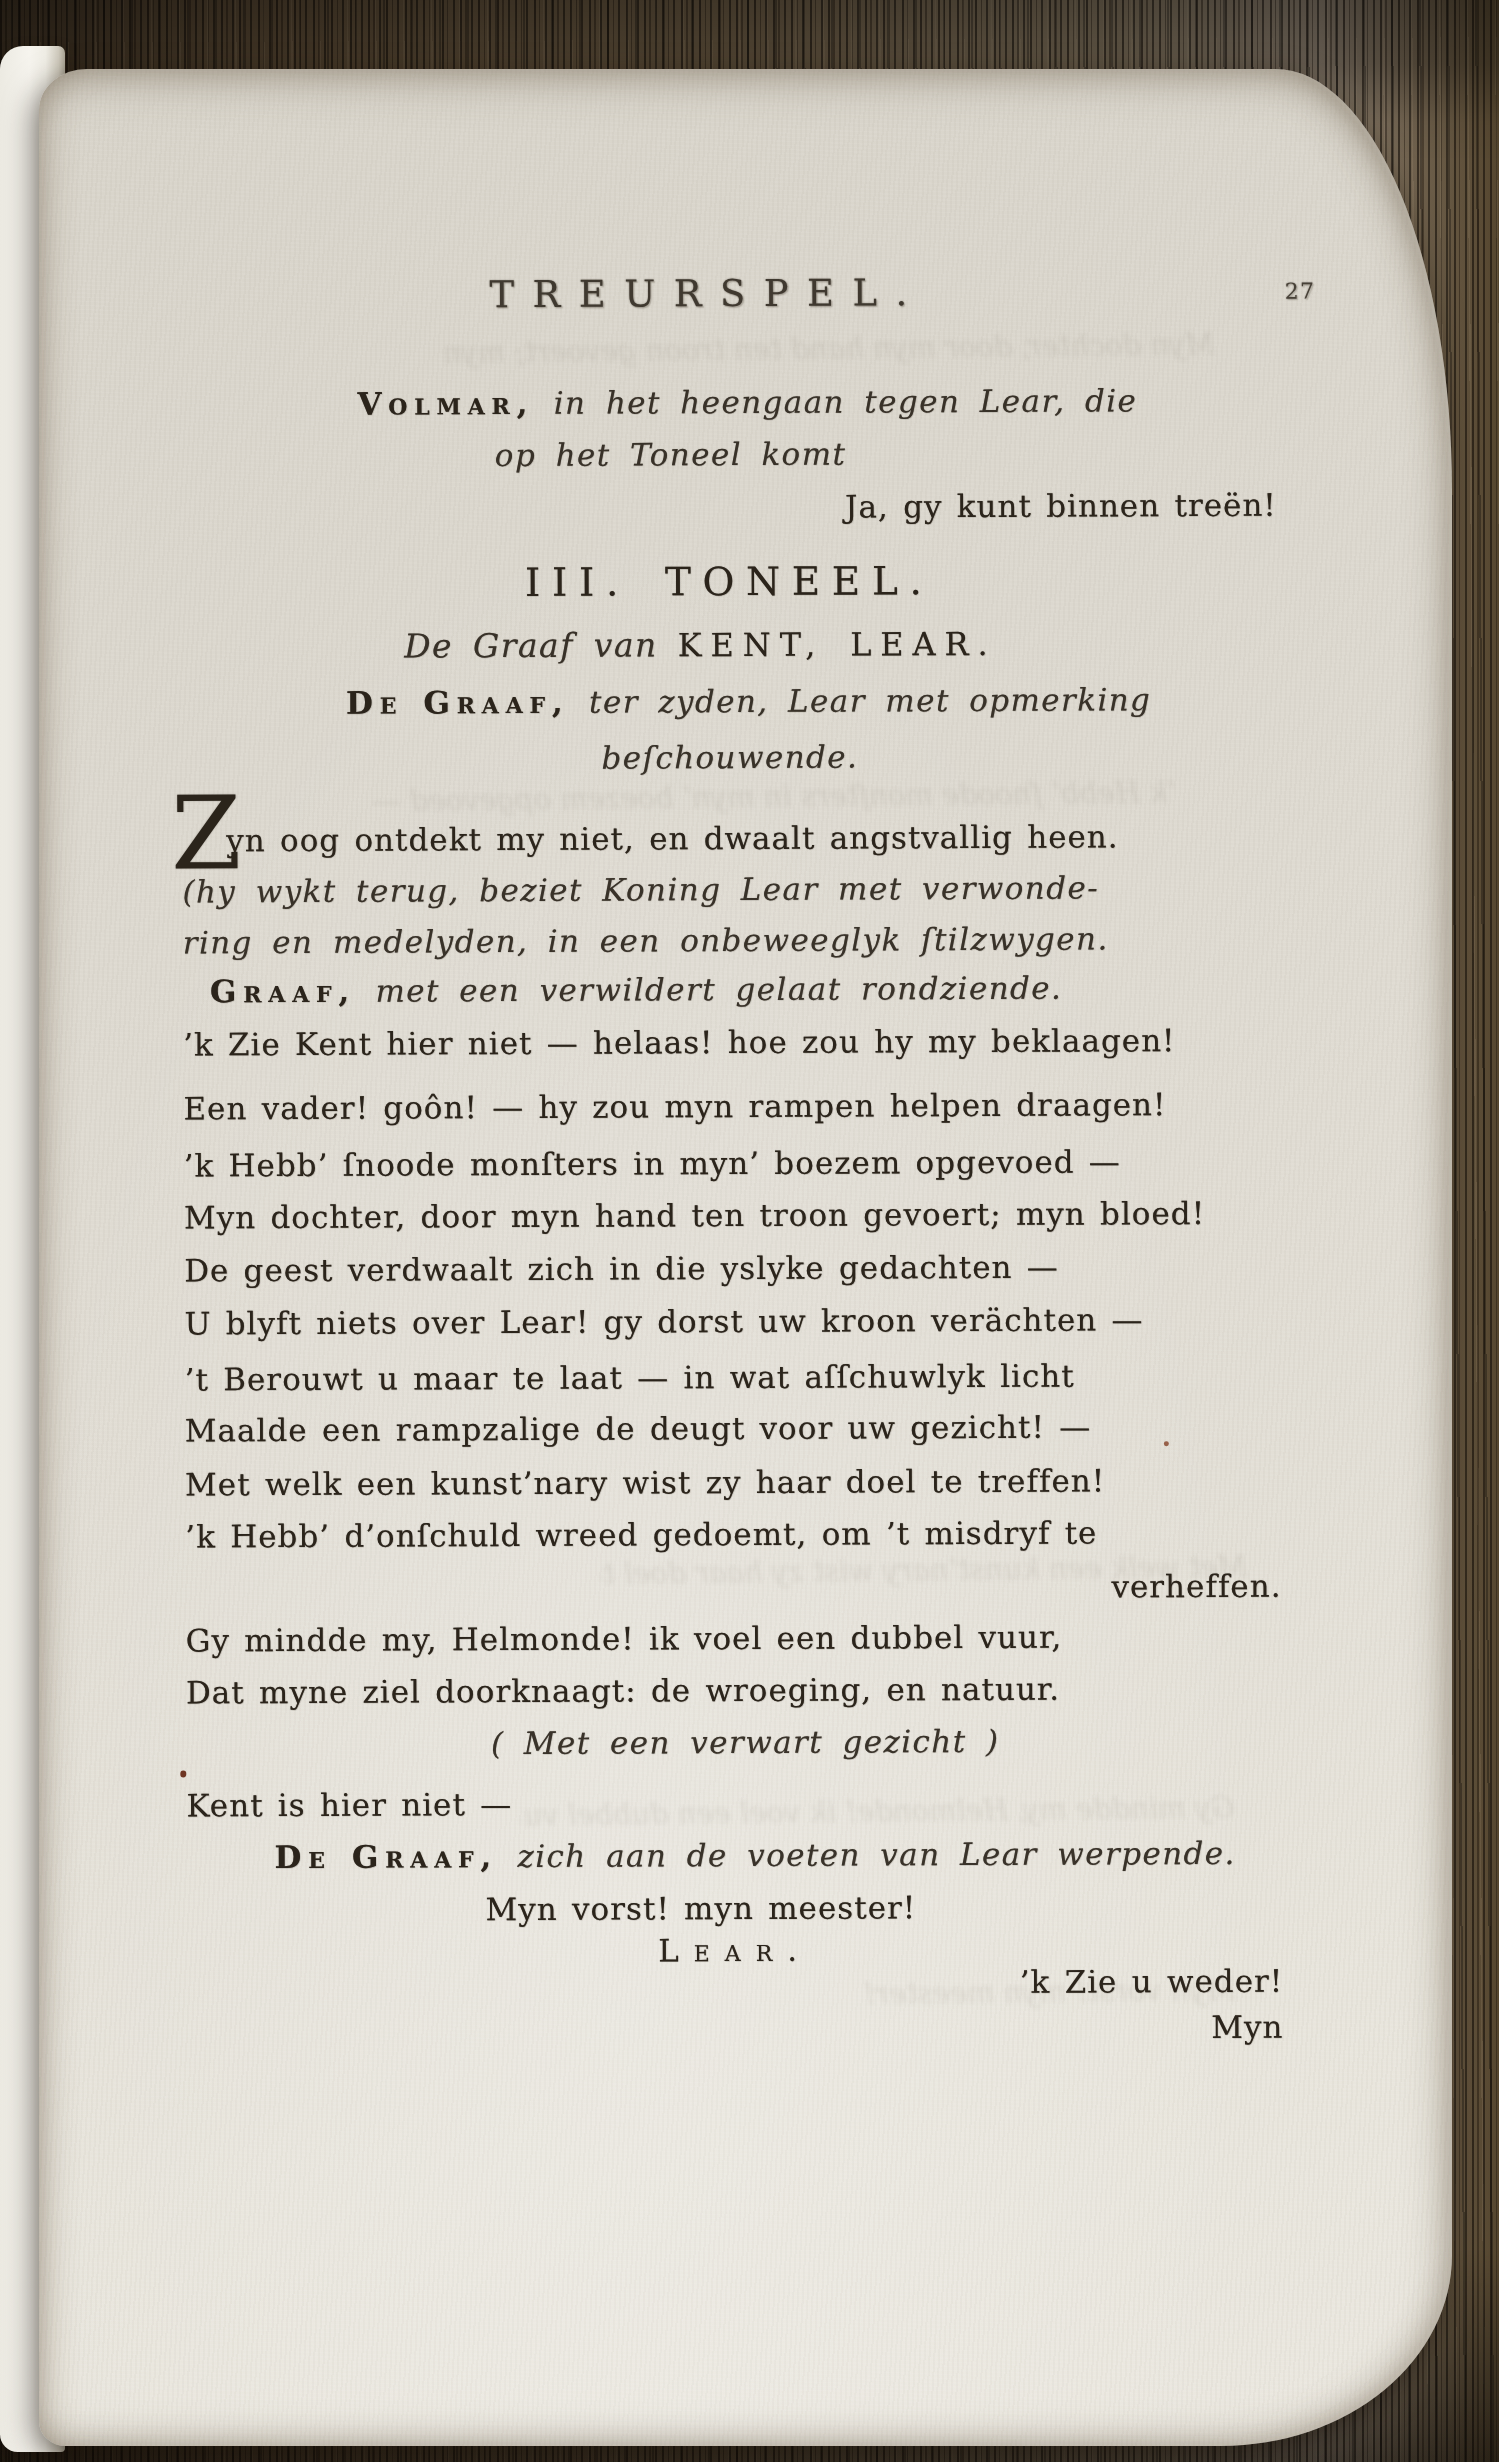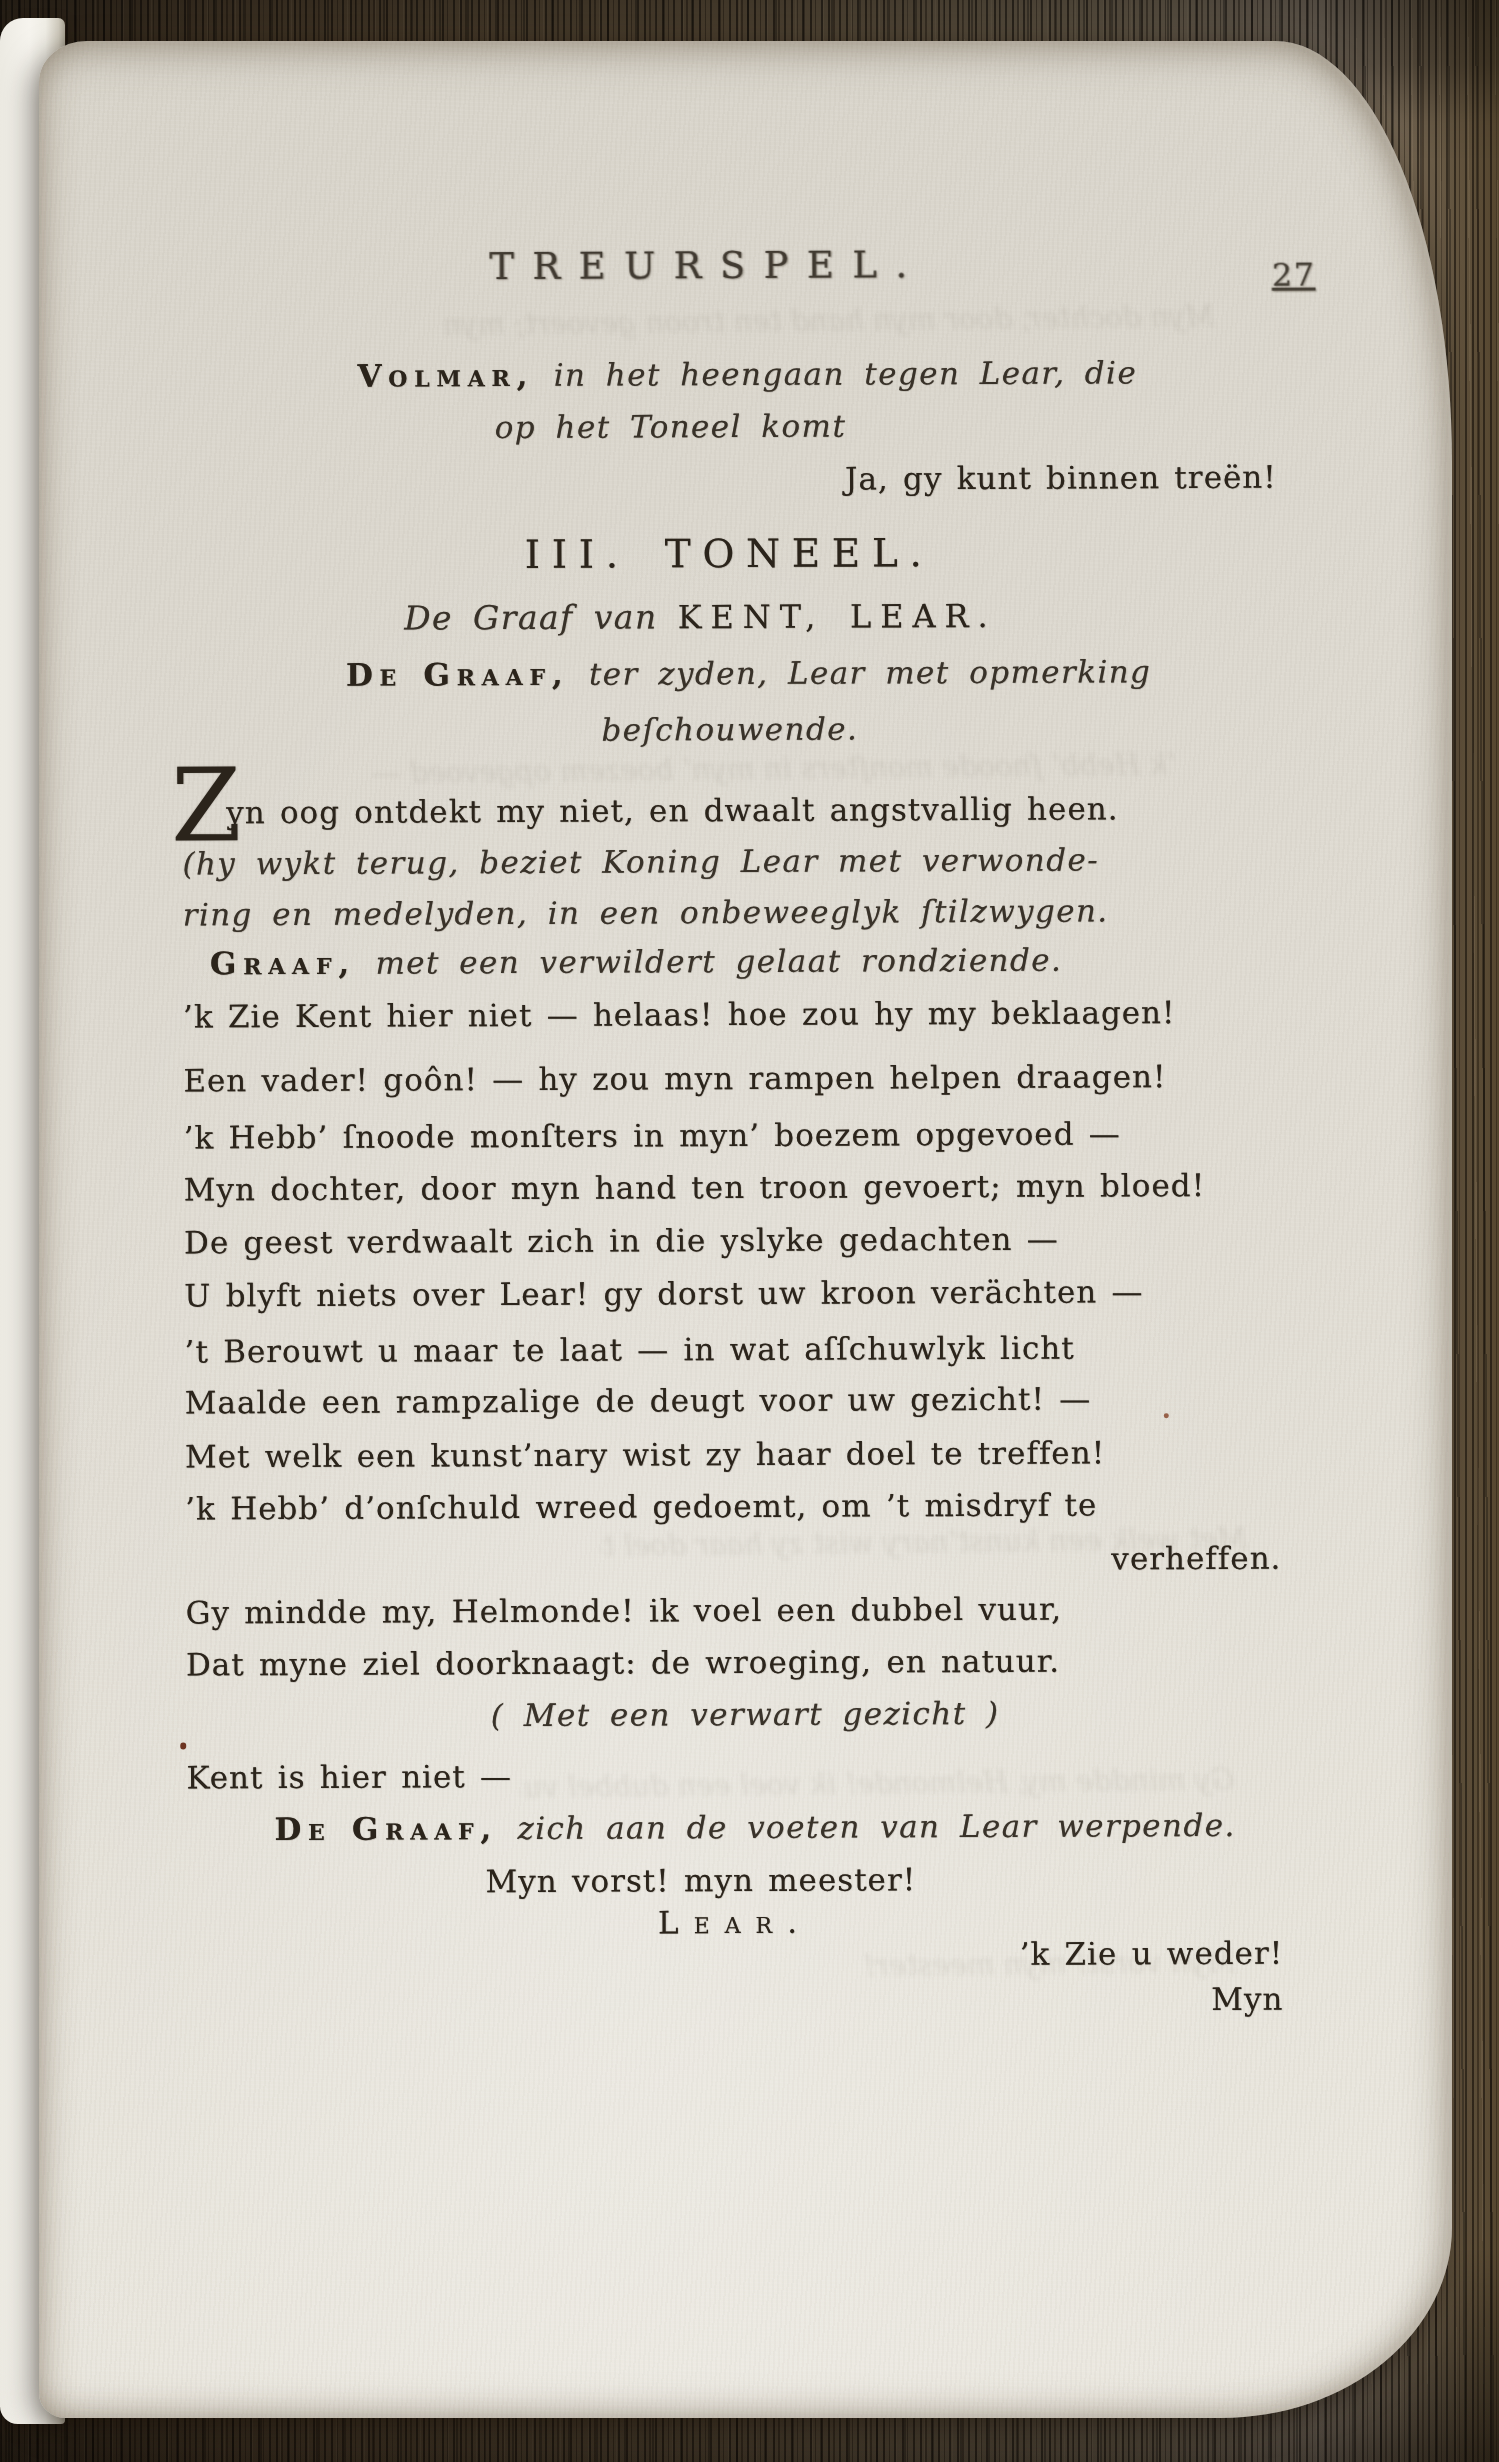--- a/index.html
+++ b/index.html
@@ -8,21 +8,21 @@
     font-family:"DejaVu Serif","Liberation Serif",serif;
     
     background:
       linear-gradient(180deg, rgba(0,0,0,0.42) 0px, rgba(0,0,0,0.30) 65px, rgba(0,0,0,0.05) 123px, rgba(0,0,0,0) 163px),
       linear-gradient(180deg, rgba(0,0,0,0) 2247px, rgba(0,0,0,0.35) 2396px, rgba(5,3,1,0.55) 2462px),
       linear-gradient(90deg, rgba(0,0,0,0.18) 0px, rgba(0,0,0,0) 204px),
       repeating-linear-gradient(90deg, rgba(12,7,3,0.55) 0 2px, rgba(0,0,0,0) 2px 5.4px, rgba(20,12,5,0.38) 5.4px 6.8px, rgba(0,0,0,0) 6.8px 11px, rgba(8,5,2,0.5) 11px 13px, rgba(0,0,0,0) 13px 18.4px),
       repeating-linear-gradient(89.6deg, rgba(222,200,166,0.10) 0 1.4px, rgba(0,0,0,0) 1.4px 8.2px, rgba(0,0,0,0.30) 8.2px 10.2px, rgba(0,0,0,0) 10.2px 28px),
       linear-gradient(90deg, #4a3b29 0%, #5d4c36 22%, #6e5d45 48%, #83755f 75%, #8d8070 88%, #55462f 100%);
   }
-  .photo{position:absolute;inset:0;}
+  .photo{position:absolute;inset:0;margin-top:28px;}
 
   
   .stack-edge{
     position:absolute;left:0;top:17.7px;width:65px;height:2406px;
     background:linear-gradient(90deg,#eceae2 0%,#f6f4ee 45%,#efede5 70%,#cfcabd 90%,#a9a394 100%);
     border-radius:23px 6.8px 4.1px 17.7px;
     filter:drop-shadow(1.4px 5.4px 6.8px rgba(20,12,4,0.45));
   }
 
   
@@ -50,21 +50,21 @@
     text-shadow:0 0 0.8px rgba(43,36,27,0.55), 0.7px 0.7px 0 rgba(43,36,27,0.12);
   }
   .c{text-align:center;transform:translateX(var(--tx,0px));}
   .r{text-align:right;}
   .it{font-style:italic;opacity:0.92;word-spacing:8.2px;letter-spacing:1.4px;}
   .sc{font-variant:small-caps;letter-spacing:6.8px;word-spacing:2.7px;font-weight:bold;}
   .capsp{letter-spacing:8.9px;word-spacing:6.8px;}
   .h-title{font-size:37px;letter-spacing:18.4px;opacity:0.88;text-shadow:0 0 1.7px rgba(43,36,27,0.6),1.4px 1.4px 1.4px rgba(90,80,65,0.35);}
   .h-toneel{font-size:39px;letter-spacing:11.6px;word-spacing:11px;}
   .h-lear{font-variant:small-caps;letter-spacing:15px;}
-  .pageno{position:absolute;right:-39px;top:12px;font-size:32px;letter-spacing:1.4px;opacity:0.95;text-decoration:underline;}
+  .pageno{position:absolute;right:-39px;top:0;font-size:22px;letter-spacing:1.4px;opacity:0.95;}
   .dropcap{
     position:absolute;left:-11px;top:-31px;font-size:101px;line-height:1;
     text-shadow:0 0 1.4px rgba(43,36,27,0.5);
   }
   .ind{padding-left:27px;}
   .ghost{
     position:absolute;height:48px;line-height:48px;font-size:29px;font-style:italic;
     color:#6f675a;opacity:0.12;filter:blur(2px);transform:scaleX(-1) rotate(0.4deg);
     white-space:nowrap;overflow:hidden;
   }

